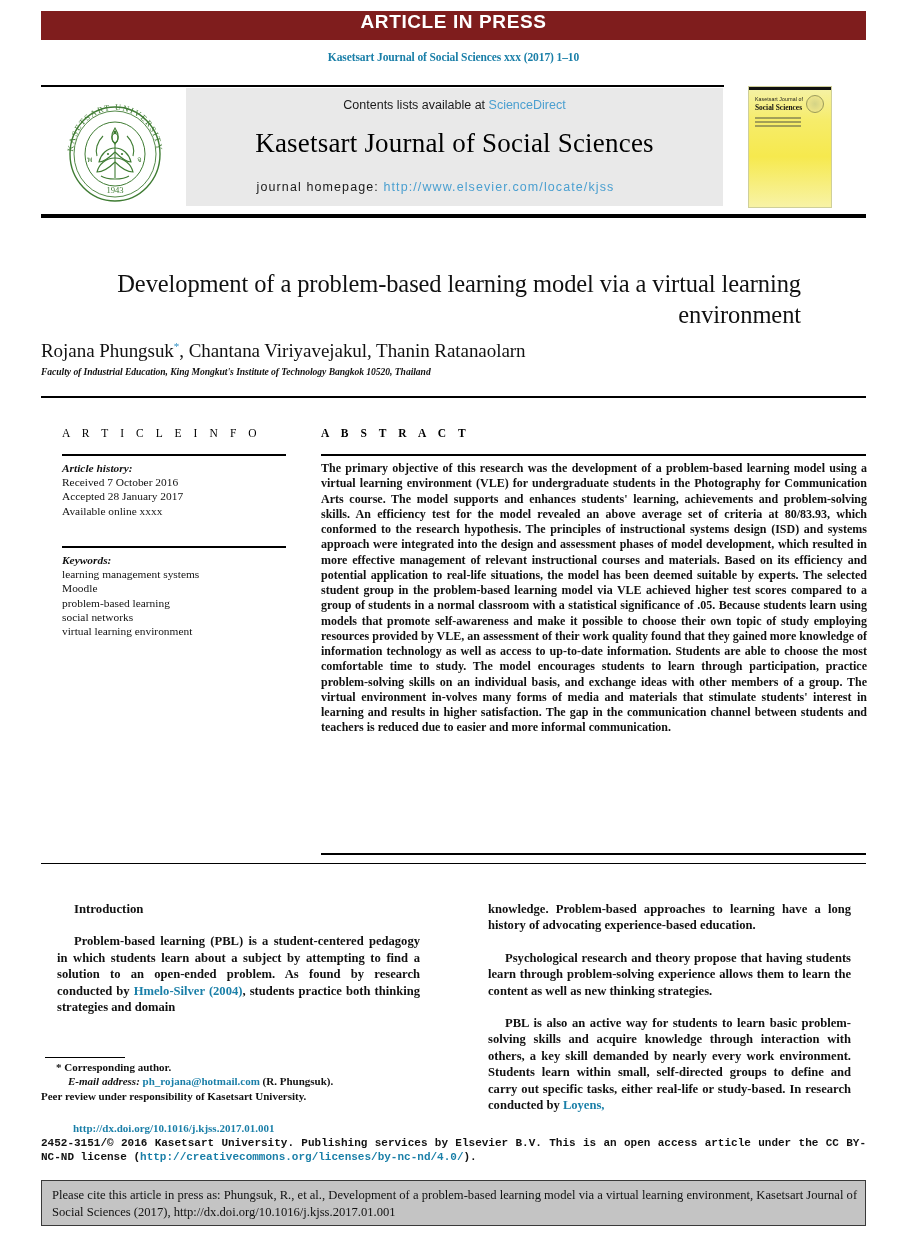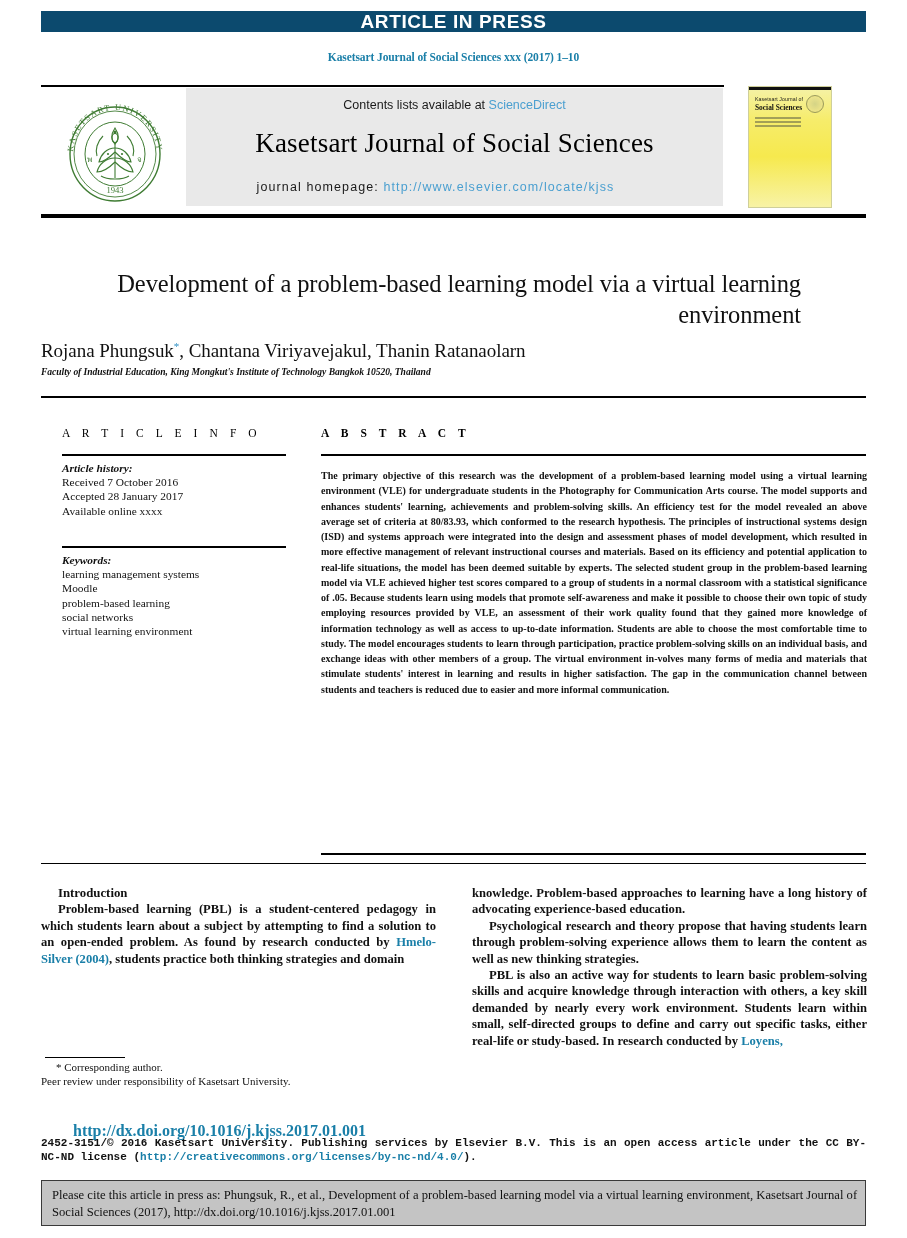--- a/index.html
+++ b/index.html
@@ -20,22 +20,22 @@
     left: 0; top: 0;
     width: 907px;
     height: 1238px;
     overflow: hidden;
   }
 
   
   .aip-bar {
     position: absolute;
     left: 41px; top: 11px;
-    width: 825px; height: 21px;
-    background: #0c4a6e;
+    width: 825px; height: 29px;
+    background: #7f1d1d;
   }
   .aip-text {
     position: absolute;
     left: 0; top: 0;
     width: 825px; height: 21px;
     line-height: 21px;
     text-align: center;
     color: #ffffff;
     font-family: "Liberation Sans", sans-serif;
     font-weight: bold;
@@ -246,26 +246,25 @@
   .it-label {
     font-style: italic;
     font-weight: bold;
   }
 
   .abstract {
     position: absolute;
     left: 321px; top: 461px;
     width: 546px;
     font-family: "Liberation Serif", serif;
-    font-size: 10px;
+    font-size: 12px;
     line-height: 15.25px;
     text-align: justify;
     color: #111;
     font-weight: 600;
-    margin-top: 7px;
   }
   .abstract p { margin: 0; }
   .abstract .copyright {
     margin-top: 1px;
     text-indent: 10px;
   }
   .abstract a, .link {
     color: #1a7fa8;
     text-decoration: none;
   }
@@ -283,21 +282,21 @@
   .col {
     position: absolute;
     width: 395px;
     font-family: "Liberation Serif", serif;
     font-size: 12.6px;
     line-height: 16.4px;
     text-align: justify;
     color: #111;
     font-weight: 600;
   }
-  .col p { margin: 0; text-indent: 17px; }
+  .col p { margin: 16px; text-indent: 17px; }
   .col p.noindent { text-indent: 0; }
   #col-left { left: 41px; top: 885px; }
   #col-right { left: 472px; top: 885px; }
   .sec-head {
     font-family: "Liberation Serif", serif;
     font-weight: bold;
     font-size: 12.8px;
     margin: 0 0 12px 0;
     text-indent: 0;
   }
@@ -308,32 +307,32 @@
     width: 80px; height: 1px; background: #000;
   }
   .footnote {
     position: absolute;
     left: 41px; top: 1060px;
     width: 400px;
     font-family: "Liberation Serif", serif;
     font-size: 11px;
     line-height: 14.4px;
     color: #111;
-    font-weight: 400;
+    font-weight: 700;
   }
   .footnote .ind { display: block; padding-left: 27px; text-indent: -12px; }
   .footnote .ind2 { display: block; padding-left: 27px; }
   .footnote .ital { font-style: italic; }
 
   
   .doi-line {
     position: absolute;
     left: 41px; top: 1122px;
     font-family: "Liberation Serif", serif;
-    font-size: 16px;
+    font-size: 11px;
     color: #1a7fa8;
     font-weight: 600;
     padding-left: 32px;
   }
   .pub-line {
     position: absolute;
     left: 41px; top: 1137px;
     width: 825px;
     font-family: Liberation Mono, monospace;
     font-size: 11px;
@@ -480,20 +479,21 @@
 
   <div class="col" id="col-right">
     <p class="noindent">knowledge. Problem-based approaches to learning have a long history of advocating experience-based education.</p>
     <p>Psychological research and theory propose that having students learn through problem-solving experience allows them to learn the content as well as new thinking strategies.</p>
     <p><span>PBL is also an active way for students to learn basic problem-solving skills and acquire knowledge through interaction with others, a key skill demanded by nearly every work environment. Students learn within small, self-directed groups to define and carry out specific tasks, either real-life or study-based. In research conducted by </span><span class="link">Loyens,</span></p>
   </div>
 
   <div class="foot-rule"></div>
   <div class="footnote">
     <span class="ind">* <span>Corresponding author.</span></span>
+    <span class="ind2"><span class="ital">E-mail address:</span> <span class="link">ph_rojana@hotmail.com</span> <span>(R. Phungsuk).</span></span>
     <span>Peer review under responsibility of Kasetsart University.</span>
   </div>
 
   <div class="doi-line">http://dx.doi.org/10.1016/j.kjss.2017.01.001</div>
   <div class="pub-line"><span>2452-3151/© 2016 Kasetsart University. Publishing services by Elsevier B.V. This is an open access article under the CC BY-NC-ND license (</span><span class="link">http://creativecommons.org/licenses/by-nc-nd/4.0/</span><span>).</span></div>
 
   <div class="cite-box">
     <div class="cite-text">Please cite this article in press as: Phungsuk, R., et al., Development of a problem-based learning model via a virtual learning environment, Kasetsart Journal of Social Sciences (2017), http://dx.doi.org/10.1016/j.kjss.2017.01.001</div>
   </div>
 

